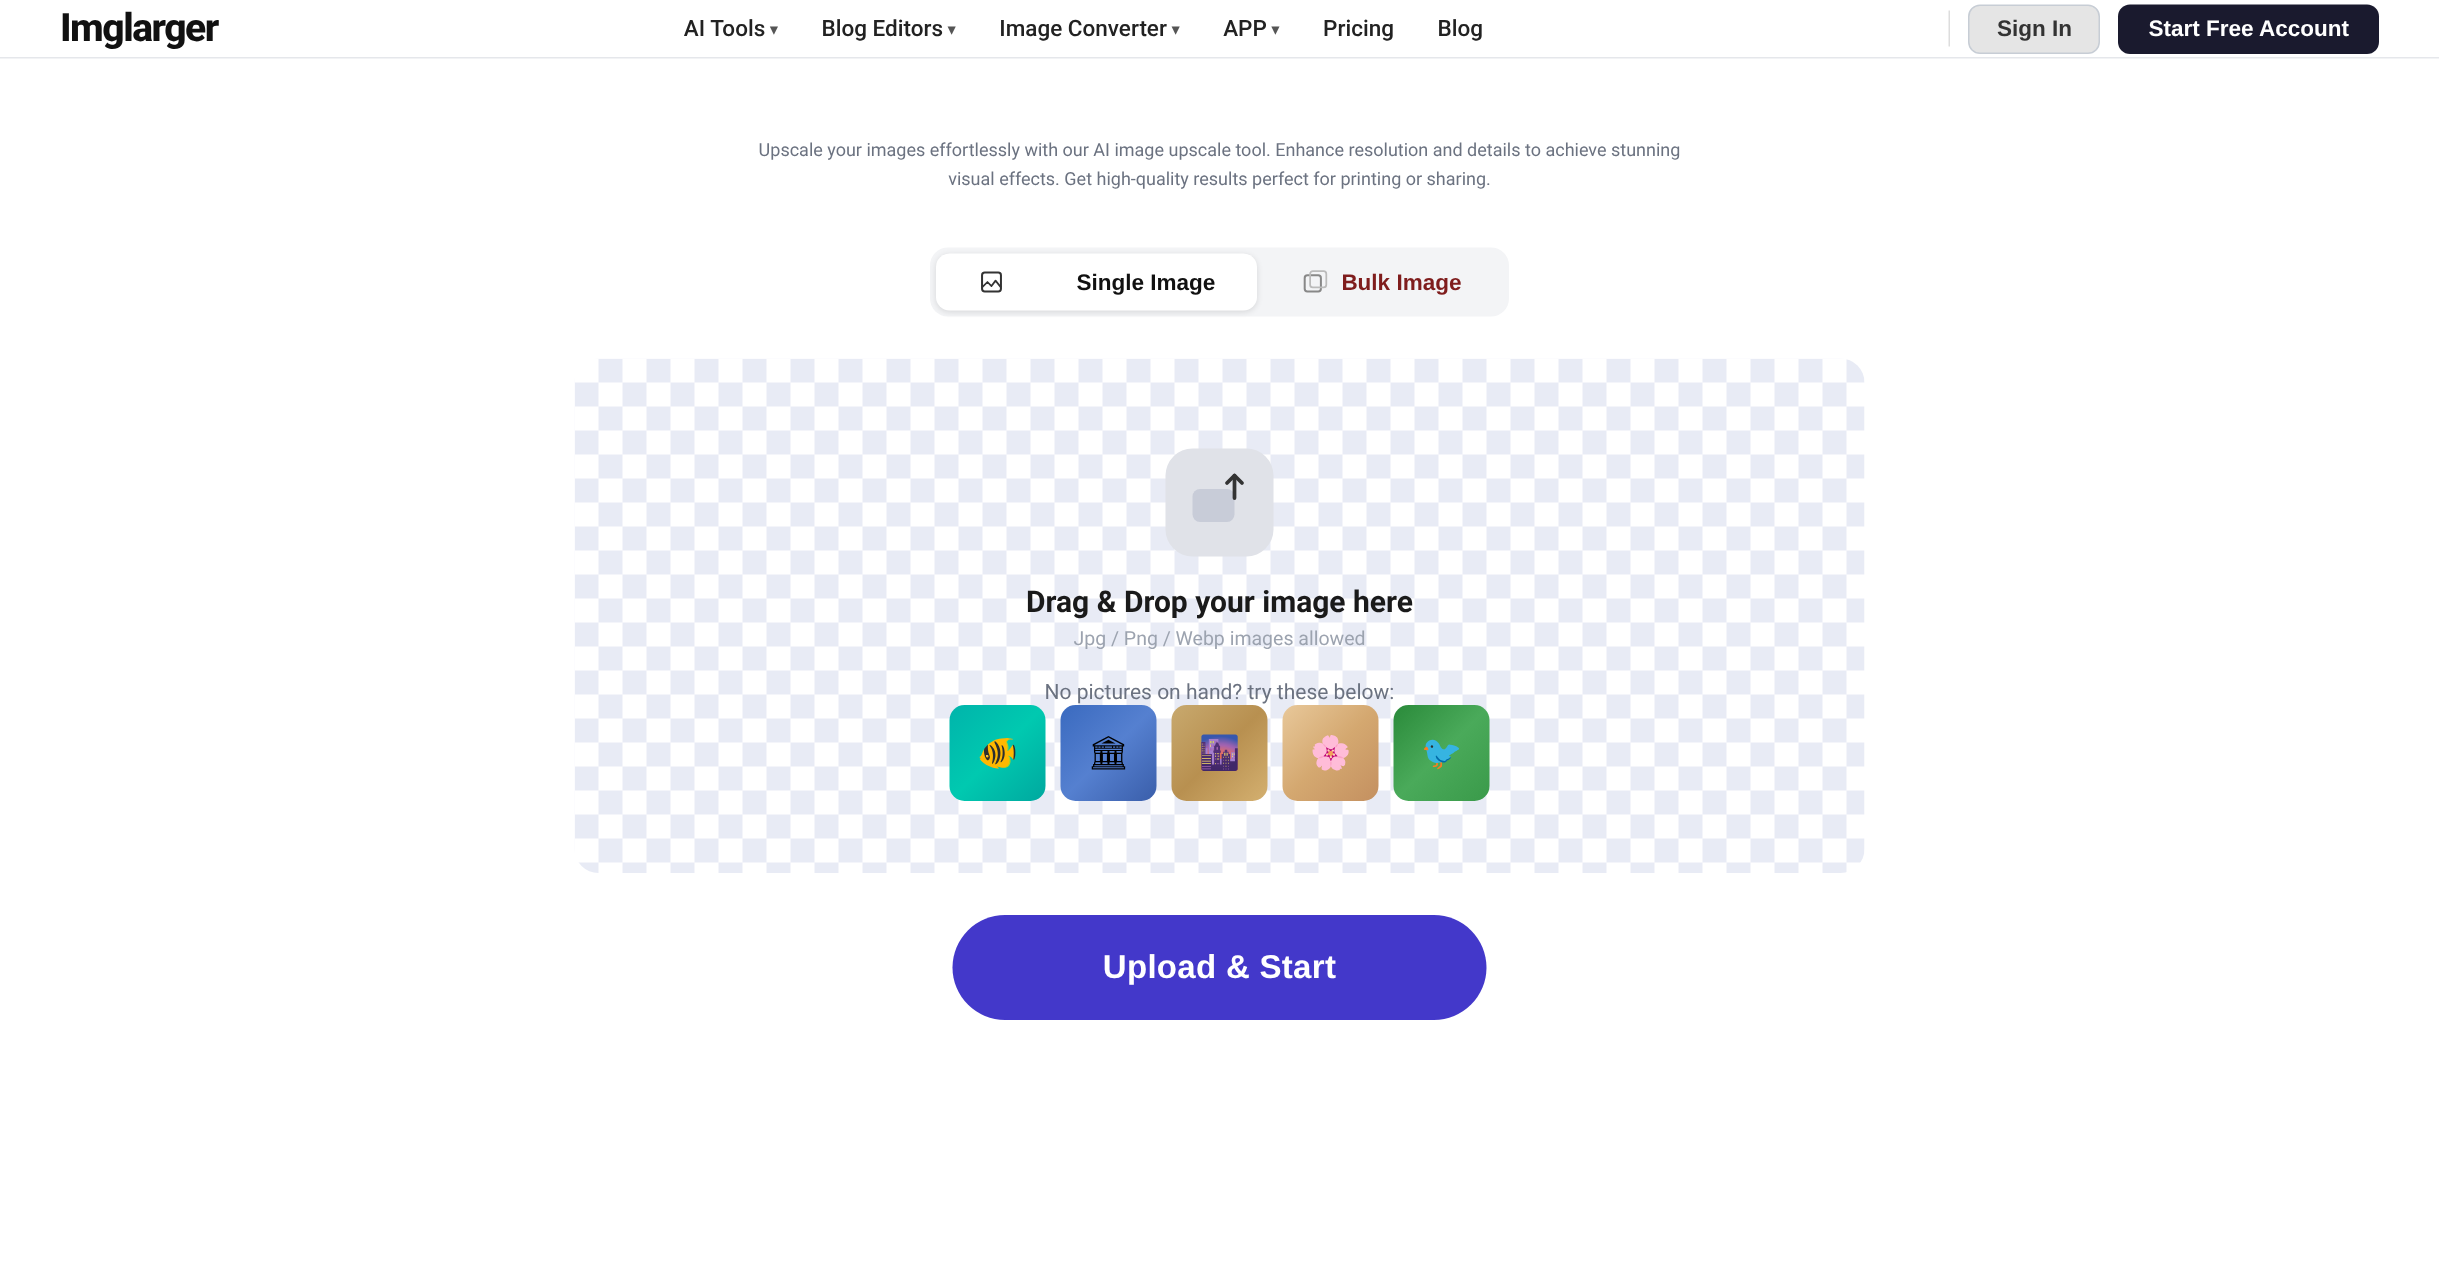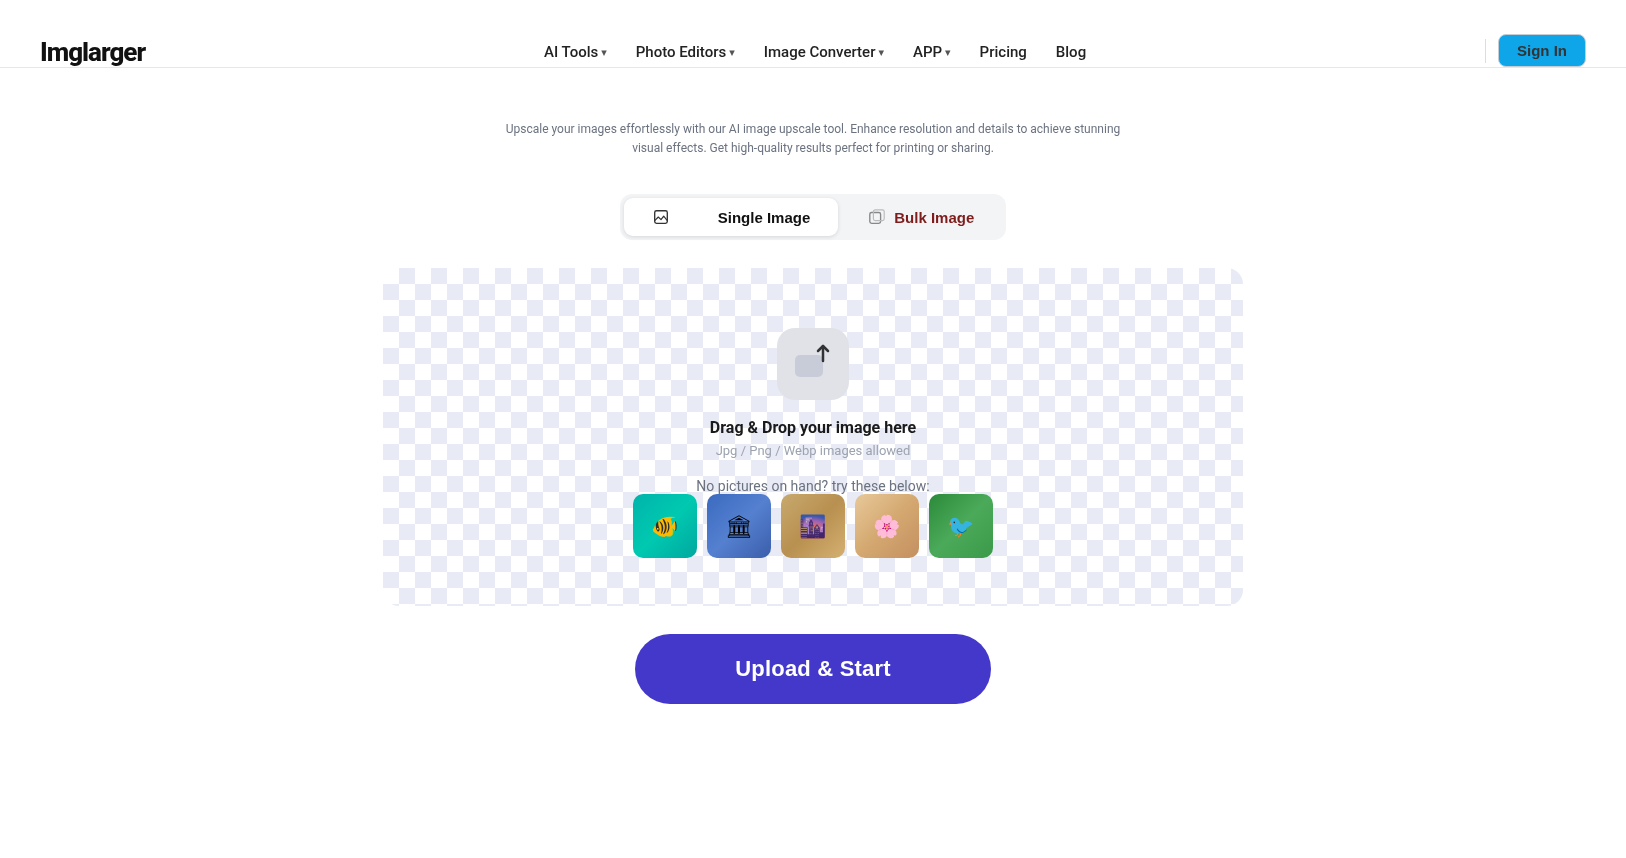--- a/index.html
+++ b/index.html
@@ -1,39 +1,39 @@
 <!DOCTYPE html>
 <html><head>
   <meta charset="utf-8">
   <style>
     * { margin: 0; padding: 0; box-sizing: border-box; }
     body { font-family: -apple-system, BlinkMacSystemFont, 'Segoe UI', Roboto, sans-serif; background: #fff; overflow-x: hidden; }
 
     
     .navbar {
-      display: flex; align-items: flex-end; justify-content: space-between;
-      padding: 0 40px; height: 68px; border-bottom: 1px solid #e5e7eb;
+      display: flex; align-items: center; justify-content: space-between;
+      padding: 0 40px; height: 39px; border-bottom: 1px solid #e5e7eb;
       position: sticky; top: 0; background: #fff; z-index: 100;
     }
     .navbar-logo {
       font-size: 26px; font-weight: 800; color: #111; letter-spacing: -1px;
     }
     .navbar-nav { display: flex; align-items: center; gap: 5px; }
     .nav-item {
       display: flex; align-items: center; gap: 3px;
       padding: 6px 12px; border-radius: 6px; cursor: pointer;
       font-size: 15px; color: #222; font-weight: 500;
       white-space: nowrap;
     }
     .nav-chevron { font-size: 11px; color: #555; }
     .navbar-actions { display: flex; align-items: center; gap: 12px; }
     .divider-v { width: 1px; height: 24px; background: #ddd; }
     .btn-signin {
       padding: 7px 18px; border-radius: 8px; font-size: 15px; font-weight: 600;
-      border: 1.5px solid #c7cdd5; background: #0ea5e9; color: #333; cursor: pointer;
+      border: 1.5px solid #c7cdd5; background: #e5e5e5; color: #333; cursor: pointer;
     }
     .btn-start {
       padding: 8px 20px; border-radius: 8px; font-size: 15px; font-weight: 700;
       background: #1a1a2e; color: #fff; border: none; cursor: pointer;
     }
 
     
     .hero { text-align: center; padding: 52px 20px 0; }
     .hero-title {
       font-size: 56px; font-weight: 800; color: #1e2d4a; line-height: 1.15;
@@ -66,21 +66,21 @@
         0 0 / 32px 32px;
       border-radius: 16px; padding: 60px 20px 48px;
       display: flex; flex-direction: column; align-items: center;
     }
     .upload-icon-wrap {
       width: 72px; height: 72px; background: #e0e2e8; border-radius: 18px;
       display: flex; align-items: center; justify-content: center;
       margin-bottom: 18px; position: relative;
     }
     .drag-title {
-      font-size: 16px; font-weight: 700; color: #1a1a1a; margin-bottom: 6px;
+      font-size: 20px; font-weight: 700; color: #1a1a1a; margin-bottom: 6px;
     }
     .drag-sub {
       font-size: 13px; color: #9ca3af; margin-bottom: 20px;
     }
     .no-pictures {
       font-size: 14px; color: #6b7280; margin-bottom: 0;
     }
     .sample-images {
       display: flex; gap: 10px;
     }
@@ -133,41 +133,42 @@
 <body>
 
 <nav class="navbar">
   <div class="navbar-logo">Imglarger</div>
   <div class="navbar-nav">
     <div class="nav-item">
       <span>AI Tools</span>
       <span class="nav-chevron">▾</span>
     </div>
     <div class="nav-item">
-      <span>Photo Editors</span>
+      <span>Blog Editors</span>
       <span class="nav-chevron">▾</span>
     </div>
     <div class="nav-item">
       <span>Image Converter</span>
       <span class="nav-chevron">▾</span>
     </div>
     <div class="nav-item">
       <span>APP</span>
       <span class="nav-chevron">▾</span>
     </div>
     <div class="nav-item">
       <span>Pricing</span>
     </div>
     <div class="nav-item">
       <span>Blog</span>
     </div>
   </div>
   <div class="navbar-actions">
     <div class="divider-v"></div>
     <button class="btn-signin">Sign In</button>
+    <button class="btn-start">Start Free Account</button>
   </div>
 </nav>
 
 <main>
   <section class="hero">
     <p class="hero-subtitle">Upscale your images effortlessly with our AI image upscale tool. Enhance resolution and details to achieve stunning visual effects. Get high-quality results perfect for printing or sharing.</p>
 
     
     <div class="toggle-tabs">
       <button class="tab-btn active">

